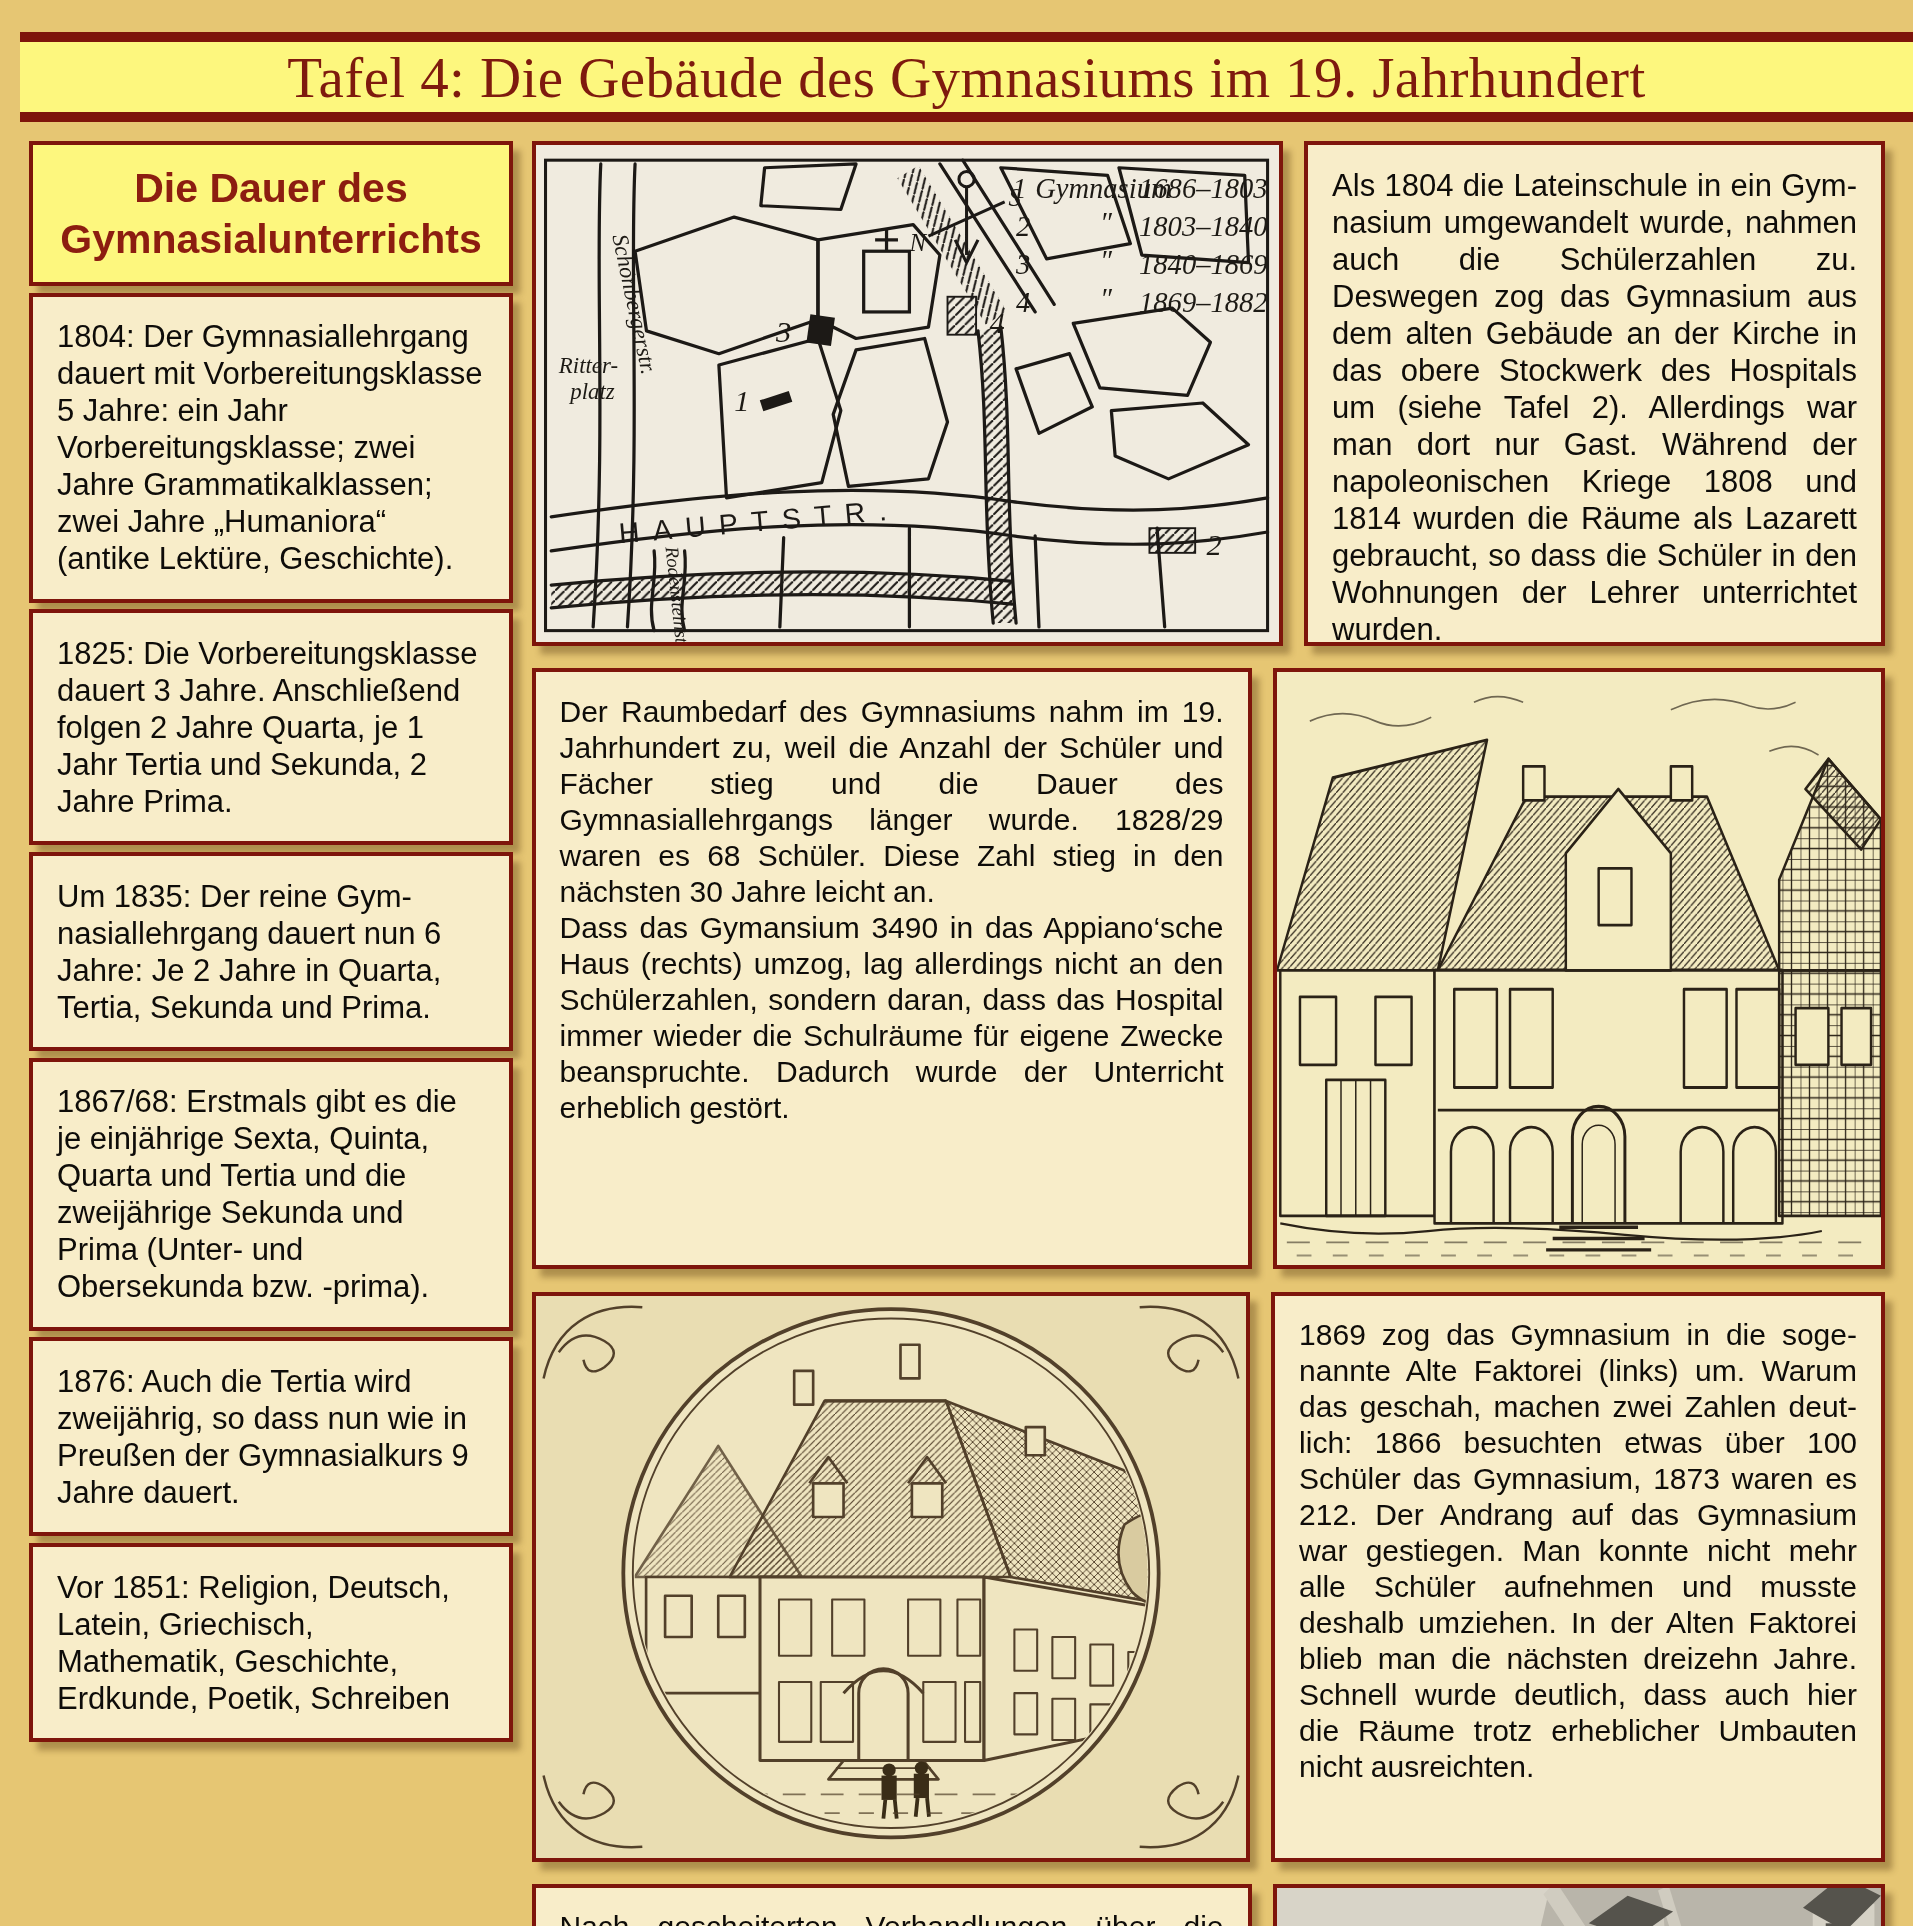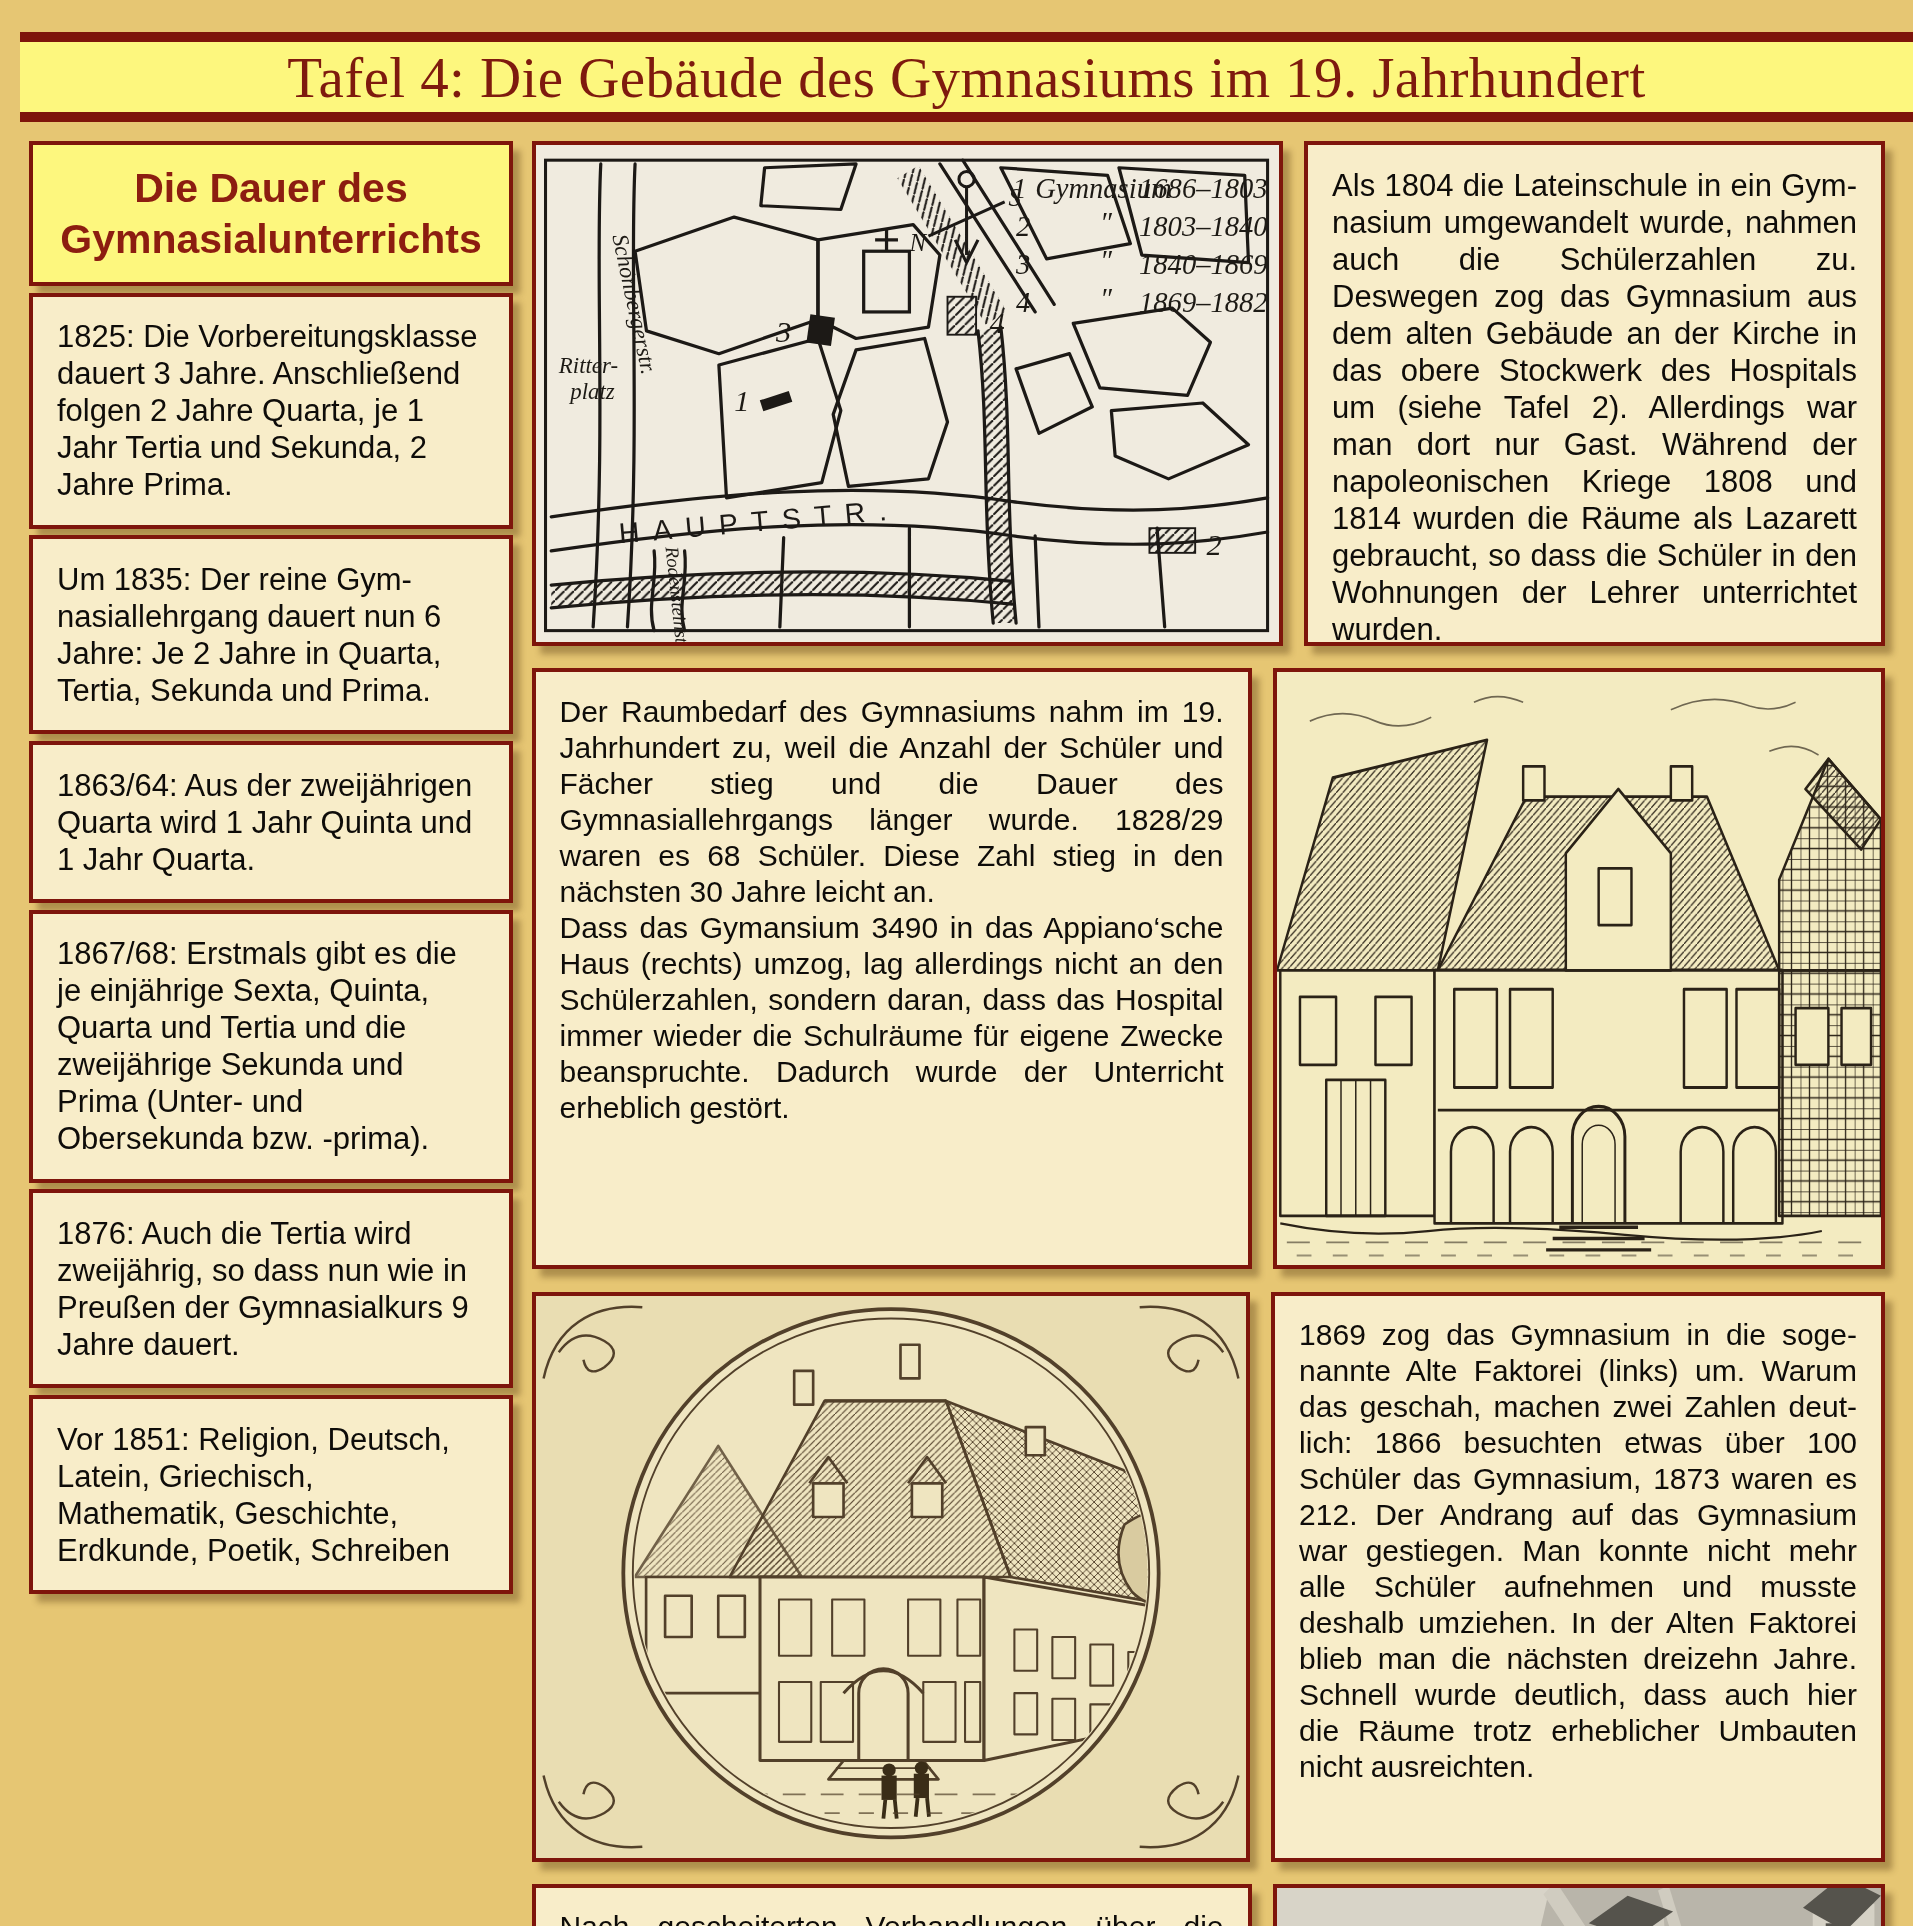--- a/index.html
+++ b/index.html
@@ -68,27 +68,27 @@
     <h1>Tafel 4: Die Gebäude des Gymnasiums im 19. Jahrhundert</h1>
   </header>
 
   <main class="content">
 
     <aside class="left-rail">
       <div class="box header-box">
         <span>Die Dauer des Gymnasialunterrichts</span>
       </div>
       <div class="box text-box">
+        <p><b>1804:</b><span> Der Gymnasiallehr­gang dauert mit Vorberei­tungsklasse 5 Jahre: ein Jahr Vorbereitungsklasse; zwei Jahre Grammatikal­klassen; zwei Jahre „Humaniora“ (antike Lektü­re, Geschichte).</span></p>
+      </div>
+      <div class="box text-box">
         <p><b>1825:</b><span> Die Vorbereitungs­klasse dauert 3 Jahre. An­schließend folgen 2 Jahre Quarta, je 1 Jahr Tertia und Sekunda, 2 Jahre Prima.</span></p>
       </div>
       <div class="box text-box">
         <p><b>Um 1835:</b><span> Der reine Gym­nasiallehrgang dauert nun 6 Jahre: Je 2 Jahre in Quarta, Tertia, Sekunda und Prima.</span></p>
-      </div>
-      <div class="box text-box">
-        <p><b>1863/64:</b><span> Aus der zwei­jährigen Quarta wird 1&nbsp;Jahr Quinta und 1 Jahr Quarta.</span></p>
       </div>
       <div class="box text-box">
         <p><b>1867/68:</b><span> Erstmals gibt es die je einjährige Sexta, Quinta, Quarta und Tertia und die zweijährige Sekun­da und Prima (Unter- und Obersekunda bzw. -prima).</span></p>
       </div>
       <div class="box text-box">
         <p><b>1876:</b><span> Auch die Tertia wird zweijährig, so dass nun wie in Preußen der Gymnasial­kurs 9 Jahre dauert.</span></p>
       </div>
       <div class="box text-box">
         <p><b>Vor 1851:</b><span> Religion, Deutsch, Latein, Grie­chisch, Mathematik, Ge­schichte, Erdkunde, Poetik, Schreiben</span></p>
       </div>

